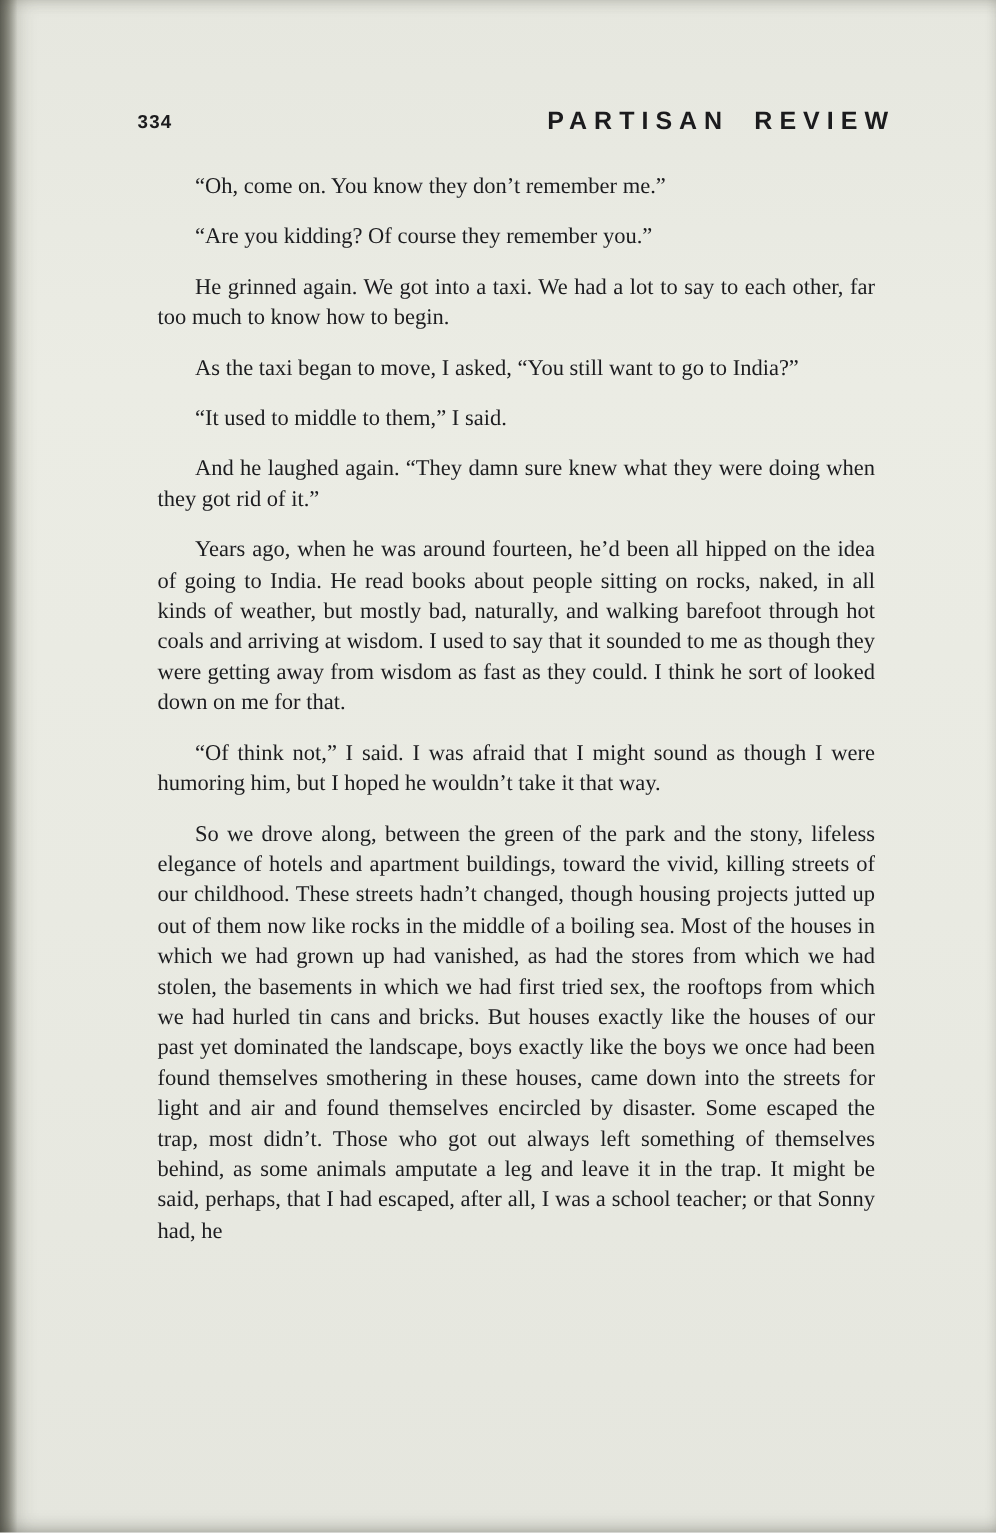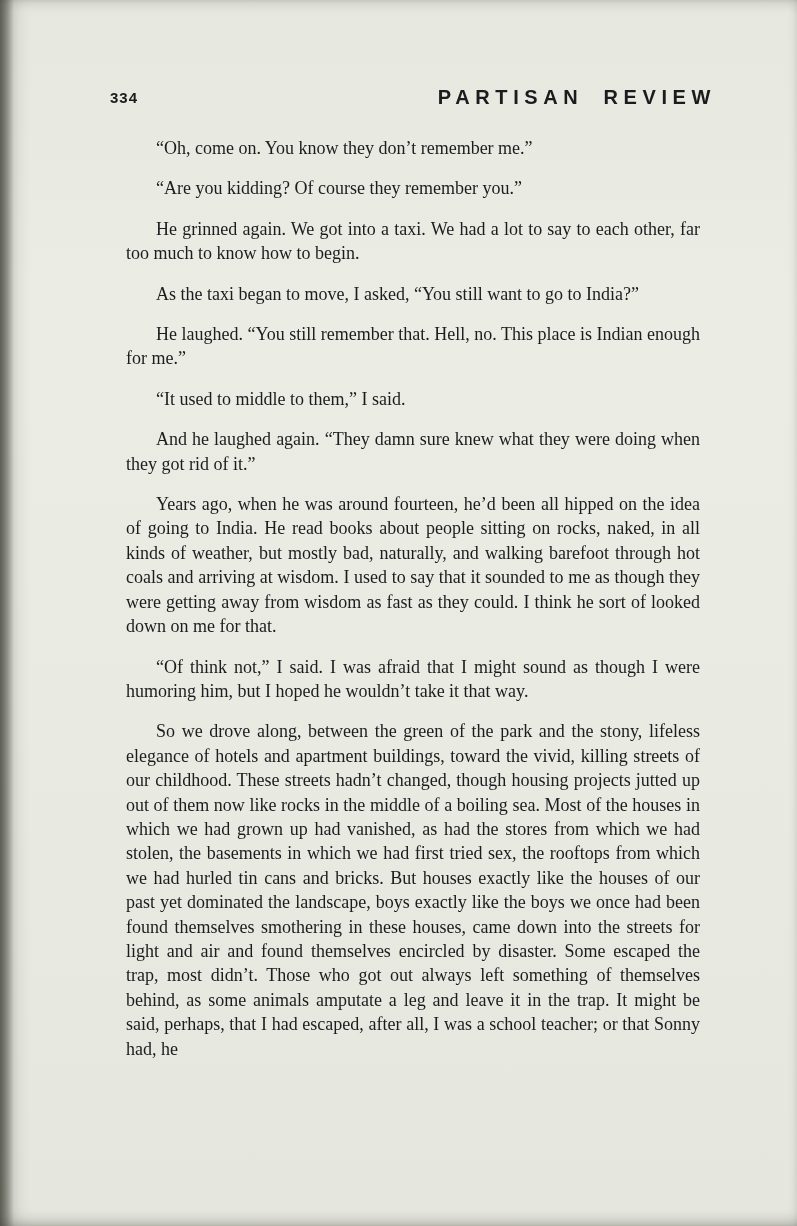--- a/index.html
+++ b/index.html
@@ -83,21 +83,20 @@
     <header class="running-head">
       <span class="page-number">334</span>
       <span class="journal-title">PARTISAN REVIEW</span>
     </header>
 
     <main class="text-block">
       <p class="para">“Oh, come on. You know they don’t remember me.”</p>
       <p class="para">“Are you kidding? Of course they remember you.”</p>
       <p class="para">He grinned again. We got into a taxi. We had a lot to say to each other, far too much to know how to begin.</p>
       <p class="para">As the taxi began to move, I asked, “You still want to go to India?”</p>
-      <p class="para">He laughed. “You still remember that. Hell, no. This place is Indian enough for me.”</p>
       <p class="para">“It used to middle to them,” I said.</p>
       <p class="para">And he laughed again. “They damn sure knew what they were doing when they got rid of it.”</p>
       <p class="para">Years ago, when he was around fourteen, he’d been all hipped on the idea of going to India. He read books about people sitting on rocks, naked, in all kinds of weather, but mostly bad, naturally, and walking barefoot through hot coals and arriving at wisdom. I used to say that it sounded to me as though they were getting away from wisdom as fast as they could. I think he sort of looked down on me for that.</p>
       <p class="para">“Of think not,” I said. I was afraid that I might sound as though I were humoring him, but I hoped he wouldn’t take it that way.</p>
       <p class="para">So we drove along, between the green of the park and the stony, lifeless elegance of hotels and apartment buildings, toward the vivid, killing streets of our childhood. These streets hadn’t changed, though housing projects jutted up out of them now like rocks in the middle of a boiling sea. Most of the houses in which we had grown up had vanished, as had the stores from which we had stolen, the basements in which we had first tried sex, the rooftops from which we had hurled tin cans and bricks. But houses exactly like the houses of our past yet dominated the landscape, boys exactly like the boys we once had been found themselves smothering in these houses, came down into the streets for light and air and found themselves encircled by disaster. Some escaped the trap, most didn’t. Those who got out always left something of themselves behind, as some animals amputate a leg and leave it in the trap. It might be said, perhaps, that I had escaped, after all, I was a school teacher; or that Sonny had, he</p>
     </main>
   </div>
 
   <div class="scan-overlay"></div>
 </div>

